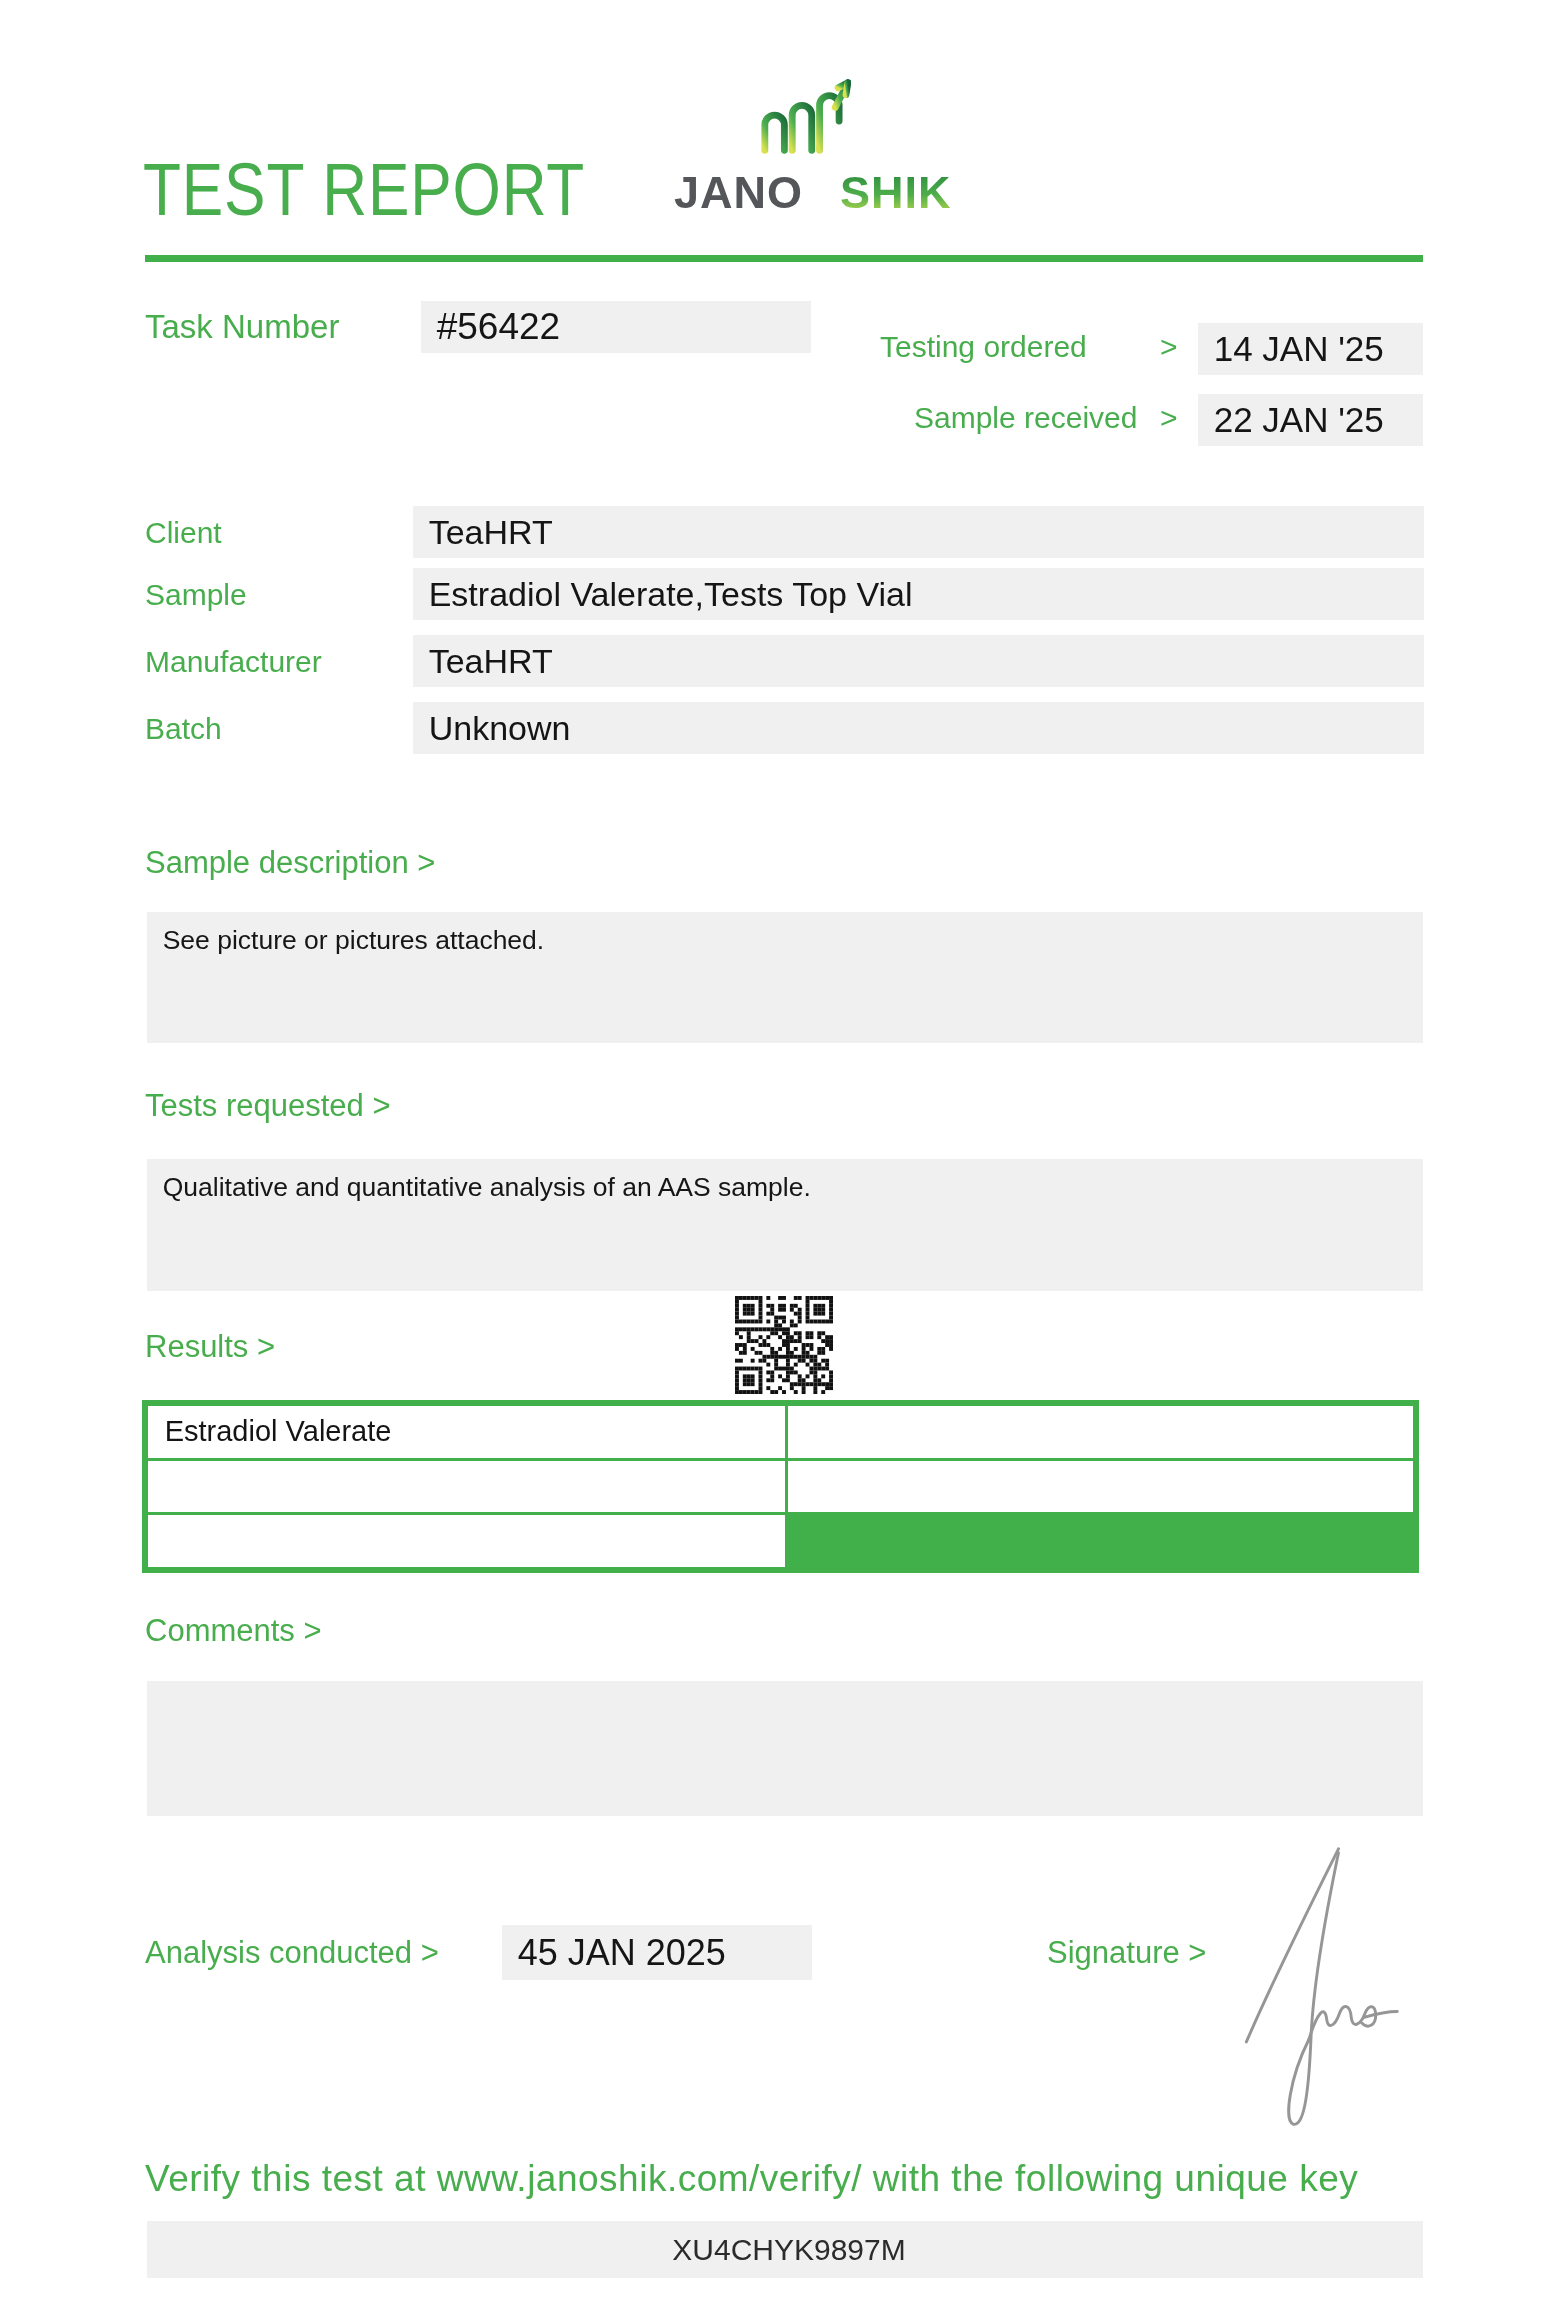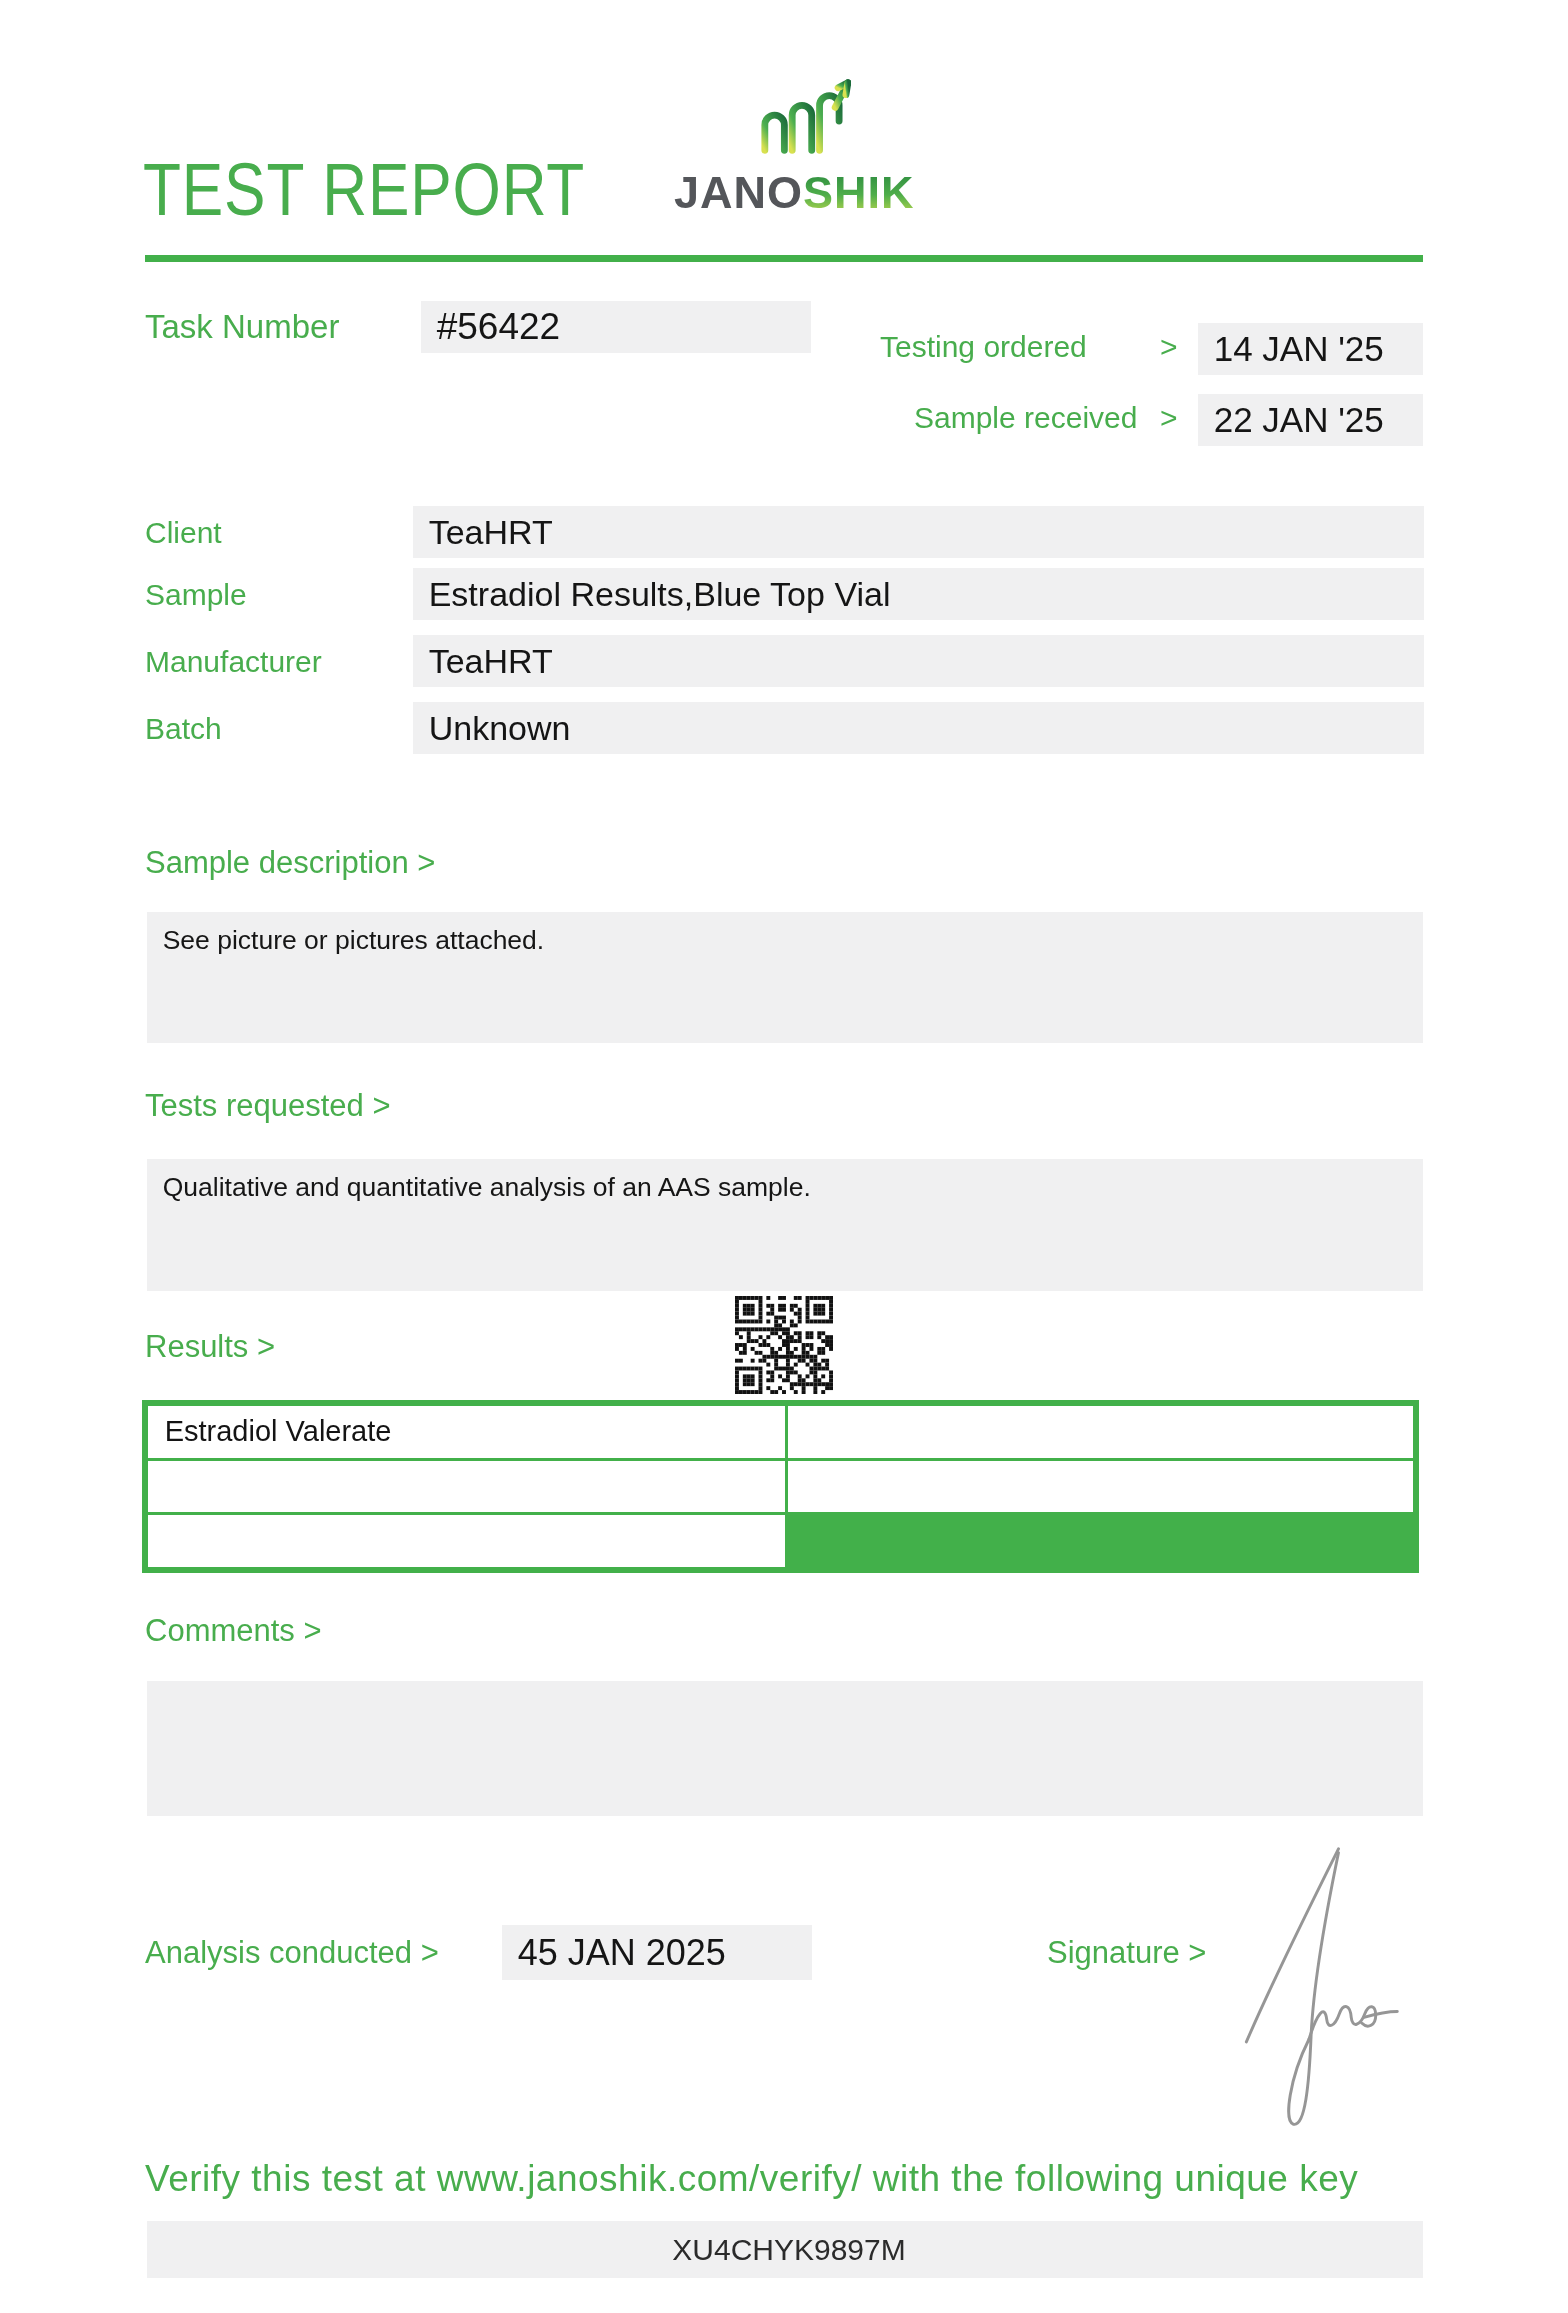--- a/index.html
+++ b/index.html
@@ -19,21 +19,21 @@
   .abs{position:absolute;}
 
   .title{left:143px;top:147px;font-size:74px;letter-spacing:1px;color:var(--green);
          transform:scaleX(.84);transform-origin:left top;white-space:nowrap;}
 
   .logo-icon{left:749px;top:78px;width:102px;height:86px;}
   .logo-text{left:674px;top:167px;width:239px;text-align:center;font-size:45px;
              font-weight:bold;letter-spacing:1px;white-space:nowrap;}
   .logo-dark{color:var(--logo-dark);}
   .logo-green{background:linear-gradient(180deg,#27853f 0%,#4fae4a 55%,#c8dc4e 100%);
-              -webkit-background-clip:text;background-clip:text;color:transparent;}
+              -webkit-background-clip:text;background-clip:text;color:transparent;margin-left:37px;}
 
   .contact{left:933px;top:147px;width:490px;text-align:right;font-size:26.5px;
            line-height:36px;color:var(--contact-gray);white-space:nowrap;}
 
   .rule{left:145px;top:255px;width:1278px;height:6.9px;background:var(--green-line);}
 
   .valbox{position:absolute;background:var(--box-gray);display:flex;align-items:center;
           padding-left:15.7px;color:#151515;}
 
   .task-label{left:145px;top:308px;font-size:33px;color:var(--green);}
@@ -135,21 +135,21 @@
     <span>22 JAN '25</span>
   </div>
 
   <div class="abs detail-label dl-0">Client</div>
   <div class="valbox detail-box db-0">
     <span>TeaHRT</span>
   </div>
 
   <div class="abs detail-label dl-1">Sample</div>
   <div class="valbox detail-box db-1">
-    <span>Estradiol Results,Blue Top Vial</span>
+    <span>Estradiol Valerate,Tests Top Vial</span>
   </div>
 
   <div class="abs detail-label dl-2">Manufacturer</div>
   <div class="valbox detail-box db-2">
     <span>TeaHRT</span>
   </div>
 
   <div class="abs detail-label dl-3">Batch</div>
   <div class="valbox detail-box db-3">
     <span>Unknown</span>

